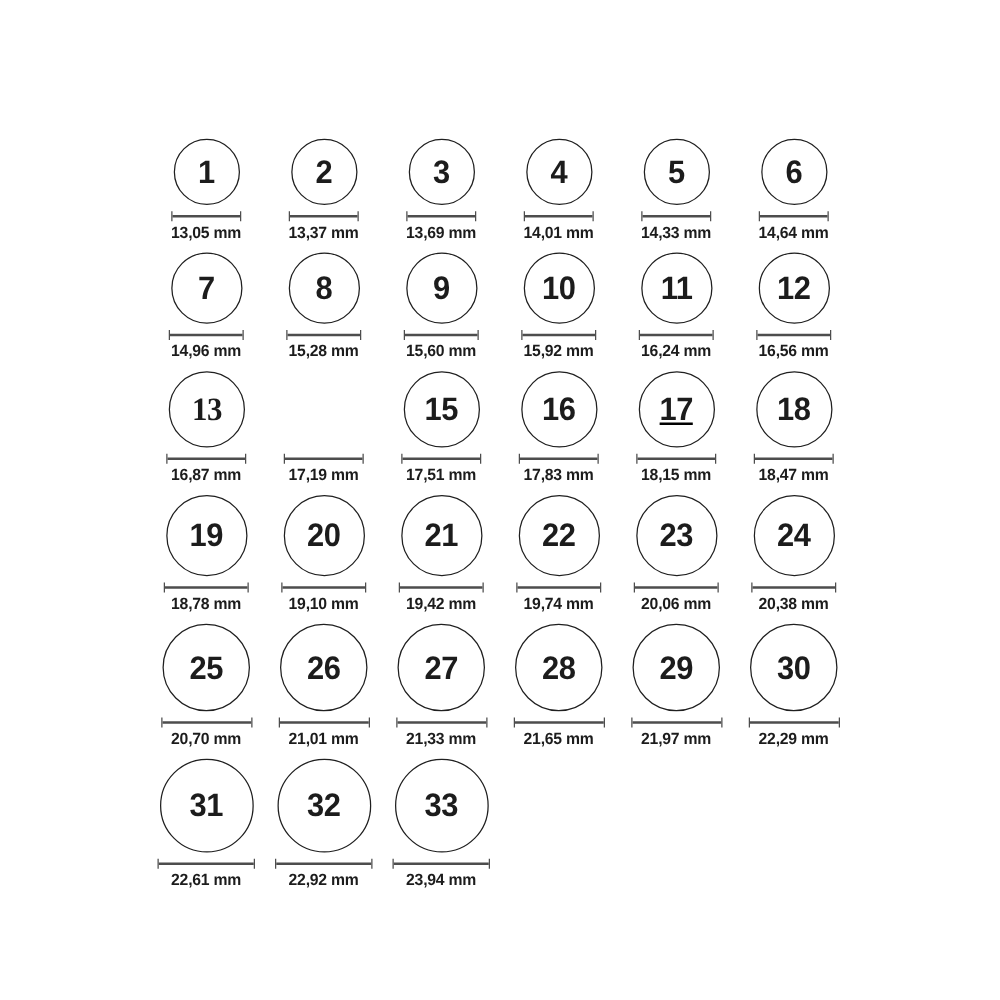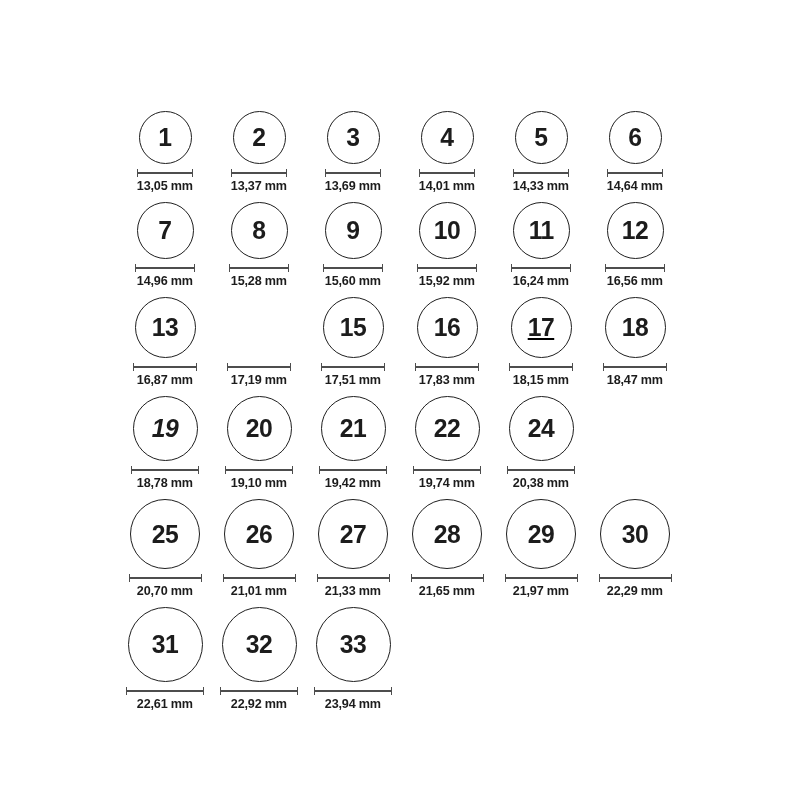--- a/index.html
+++ b/index.html
@@ -160,21 +160,21 @@
       <div class="cell">
         <div class="circle" style="width: 57px; height: 57px; text-align: center;">
           <span class="num">12</span>
         </div>
         <div class="measure" style="width: 60px;"></div>
         <div class="dlabel">16,56 mm</div>
       </div>
     </div>
     <div class="row">
       <div class="cell">
-        <div class="circle" style="width: 61px; height: 61px;">
+        <div class="circle" style="width: 61px; height: 61px; font-family: Liberation Serif, serif;">
           <span class="num">13</span>
         </div>
         <div class="measure" style="width: 64px;"></div>
         <div class="dlabel">16,87 mm</div>
       </div>
       <div class="cell">
         <div class="measure" style="width: 64px;"></div>
         <div class="dlabel">17,19 mm</div>
       </div>
       <div class="cell">
@@ -201,21 +201,21 @@
       <div class="cell">
         <div class="circle" style="width: 61px; height: 61px;">
           <span class="num">18</span>
         </div>
         <div class="measure" style="width: 64px;"></div>
         <div class="dlabel">18,47 mm</div>
       </div>
     </div>
     <div class="row">
       <div class="cell">
-        <div class="circle" style="width: 65px; height: 65px; font-style: italic;">
+        <div class="circle" style="width: 65px; height: 65px;">
           <span class="num">19</span>
         </div>
         <div class="measure" style="width: 68px;"></div>
         <div class="dlabel">18,78 mm</div>
       </div>
       <div class="cell">
         <div class="circle" style="width: 65px; height: 65px;">
           <span class="num">20</span>
         </div>
         <div class="measure" style="width: 68px;"></div>
@@ -227,20 +227,27 @@
         </div>
         <div class="measure" style="width: 68px;"></div>
         <div class="dlabel">19,42 mm</div>
       </div>
       <div class="cell">
         <div class="circle" style="width: 65px; height: 65px;">
           <span class="num">22</span>
         </div>
         <div class="measure" style="width: 68px;"></div>
         <div class="dlabel">19,74 mm</div>
+      </div>
+      <div class="cell">
+        <div class="circle" style="width: 65px; height: 65px;">
+          <span class="num">23</span>
+        </div>
+        <div class="measure" style="width: 68px;"></div>
+        <div class="dlabel">20,06 mm</div>
       </div>
       <div class="cell">
         <div class="circle" style="width: 65px; height: 65px;">
           <span class="num">24</span>
         </div>
         <div class="measure" style="width: 68px;"></div>
         <div class="dlabel">20,38 mm</div>
       </div>
     </div>
     <div class="row">

